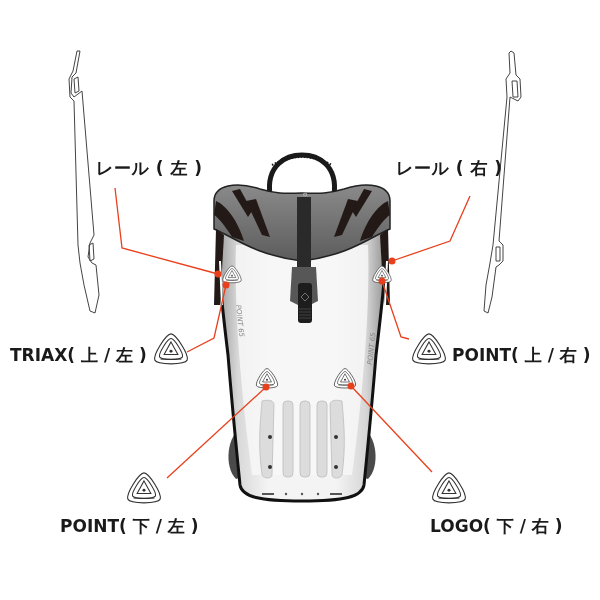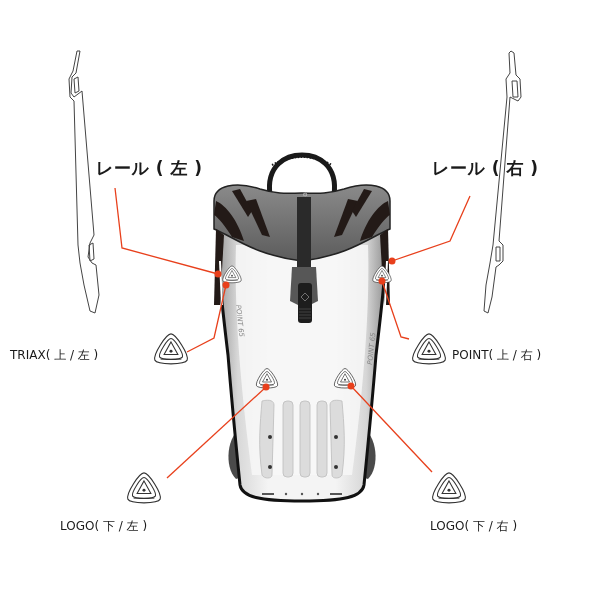--- a/index.html
+++ b/index.html
@@ -1,23 +1,23 @@
 <!DOCTYPE html>
 <html><head>
   <meta charset="utf-8">
   <style>
     html, body { margin: 0; padding: 0; background: #ffffff; }
     body { width: 600px; height: 600px; position: relative; overflow: hidden;
            font-family: "DejaVu Sans", "Liberation Sans", sans-serif; }
     .stage { position: absolute; left: 0; top: 5px; width: 544px; height: 600px; padding-left: 25px; }
     .label { position: absolute; color: #1a1a1a; font-size: 17px; font-weight: bold;
              letter-spacing: 0.5px; white-space: nowrap; line-height: 20px; }
-    .label.triax { font-weight: normal; font-size: 12px; letter-spacing: 0; }
+    .label.triax { font-weight: bold; font-size: 17px; letter-spacing: 0; }
     #lbl-rail-left  { left: 96px;  top: 153px; }
-    #lbl-rail-right { left: 396px; top: 153px; margin-left: 36px; }
+    #lbl-rail-right { left: 396px; top: 153px; }
     #lbl-triax-ul   { left: 10px;  top: 340px; }
     #lbl-triax-ur   { left: 452px; top: 340px; }
     #lbl-triax-ll   { left: 60px;  top: 511px; }
     #lbl-triax-lr   { left: 430px; top: 511px; }
     svg.art { position: absolute; left: 0; top: 0; }
   </style>
 </head>
 <body>
 
 <div class="stage">
@@ -162,16 +162,16 @@
     <circle cx="382" cy="276" r="3.5"></circle>
     <circle cx="266" cy="382" r="3.5"></circle>
     <circle cx="351" cy="381" r="3.5"></circle>
   </g>
 </svg>
 
 <div class="label" id="lbl-rail-left">レール ( 左 )</div>
 <div class="label" id="lbl-rail-right">レール ( 右 )</div>
 <div class="label triax" id="lbl-triax-ul">TRIAX( 上 / 左 )</div>
 <div class="label triax" id="lbl-triax-ur">POINT( 上 / 右 )</div>
-<div class="label triax" id="lbl-triax-ll">LOGO( 下 / 左 )</div>
+<div class="label triax" id="lbl-triax-ll">POINT( 下 / 左 )</div>
 <div class="label triax" id="lbl-triax-lr">LOGO( 下 / 右 )</div>
 
 </div>
 
 </body></html>

